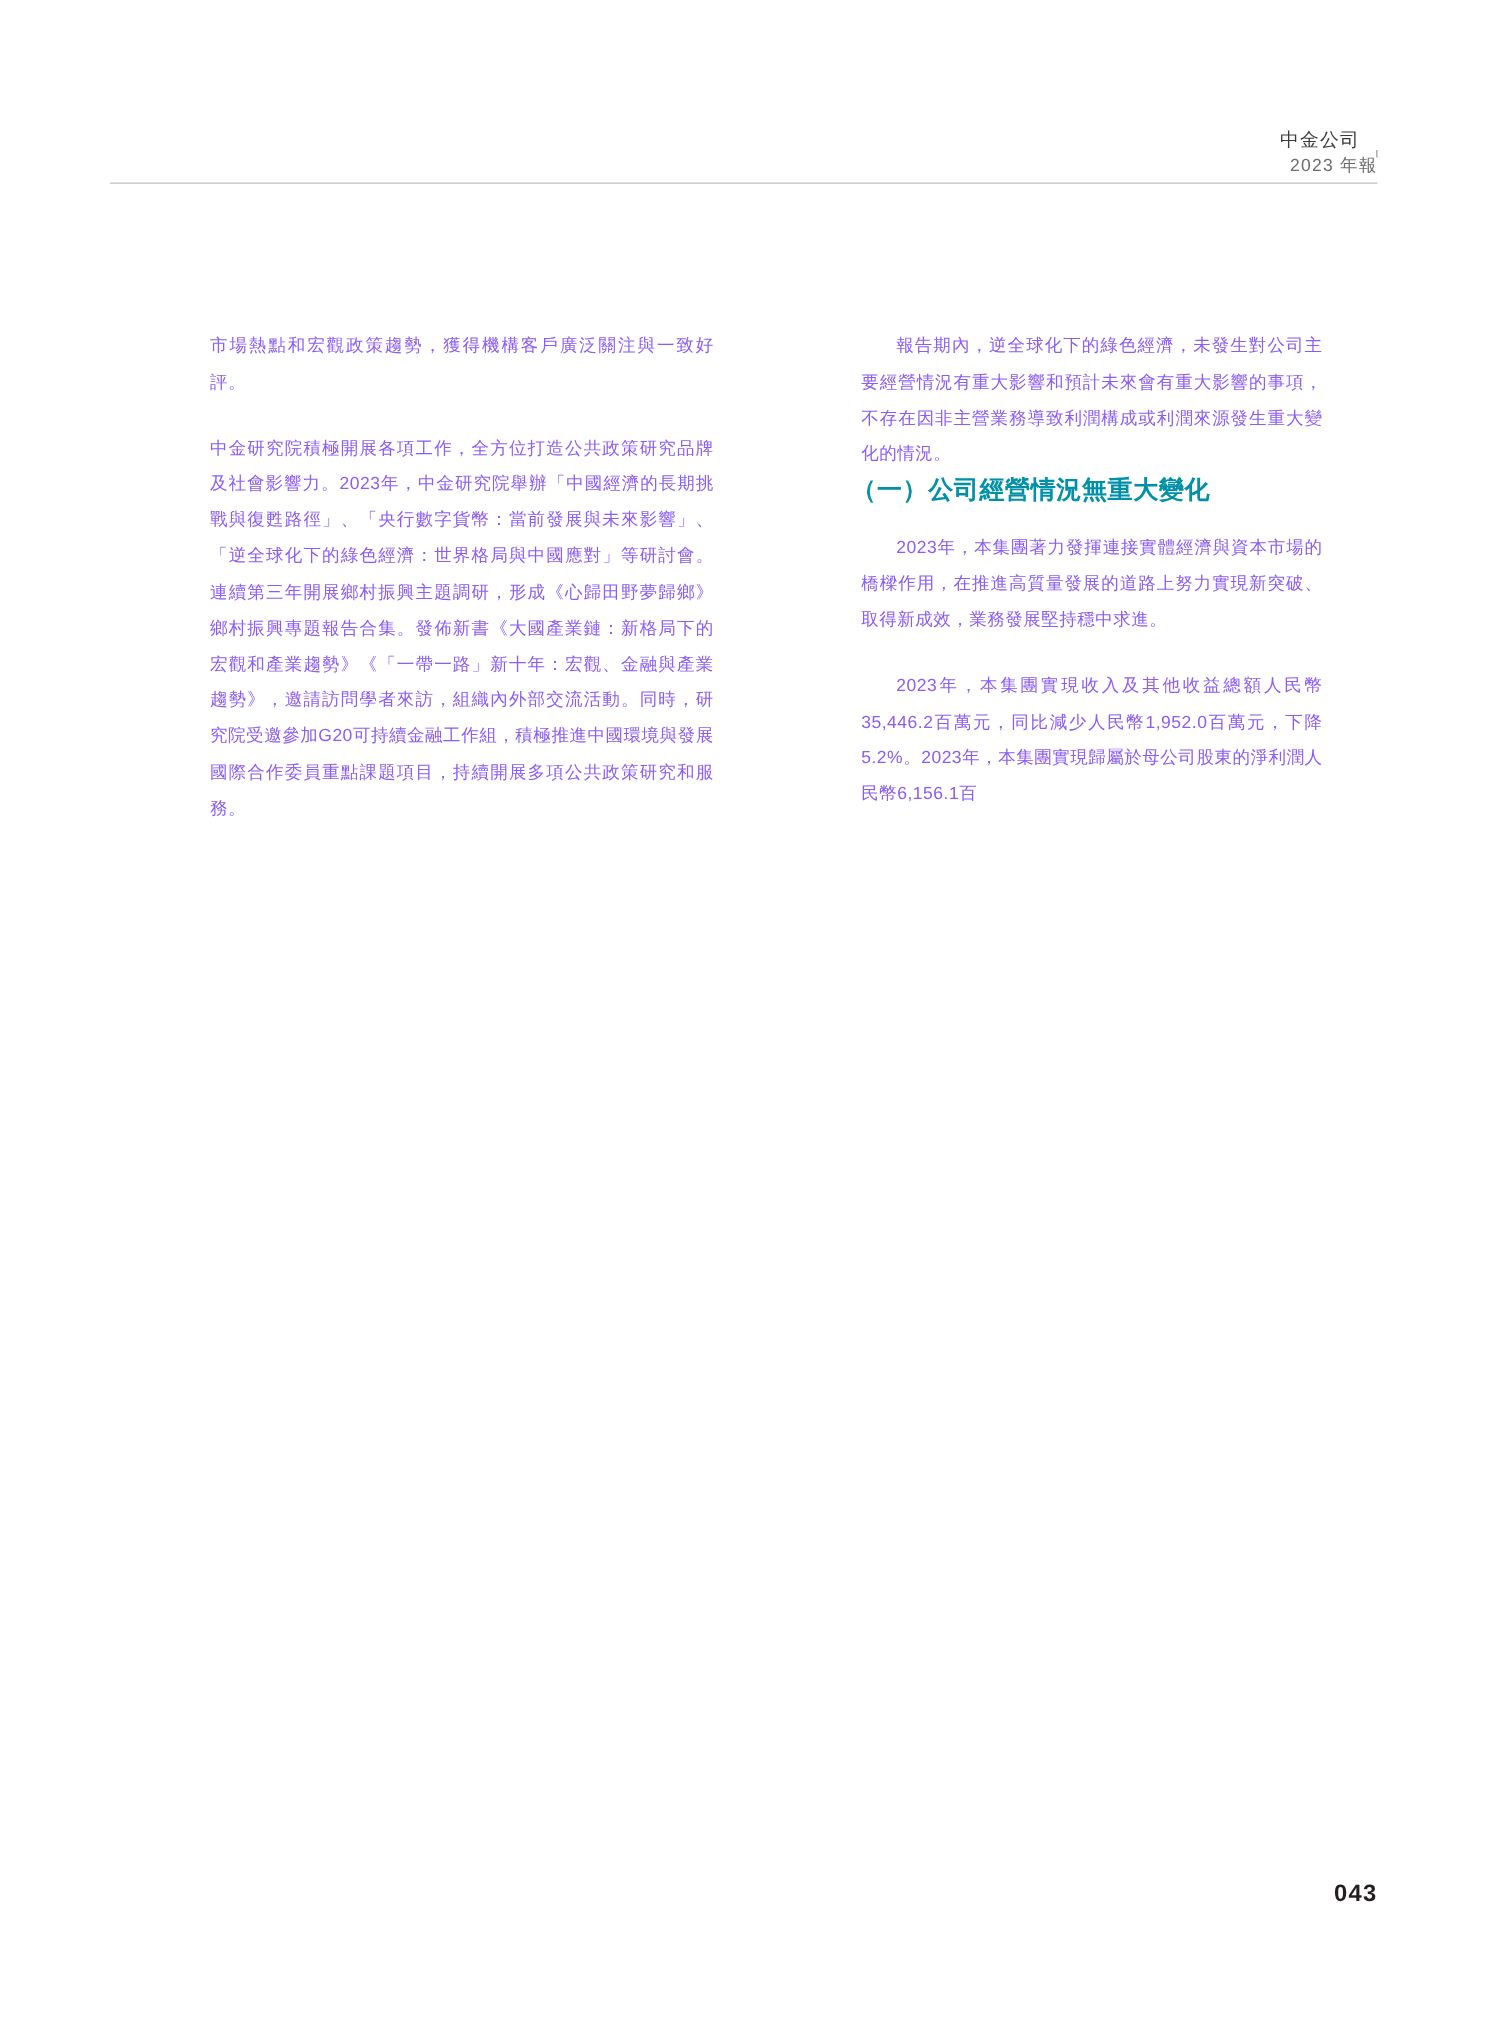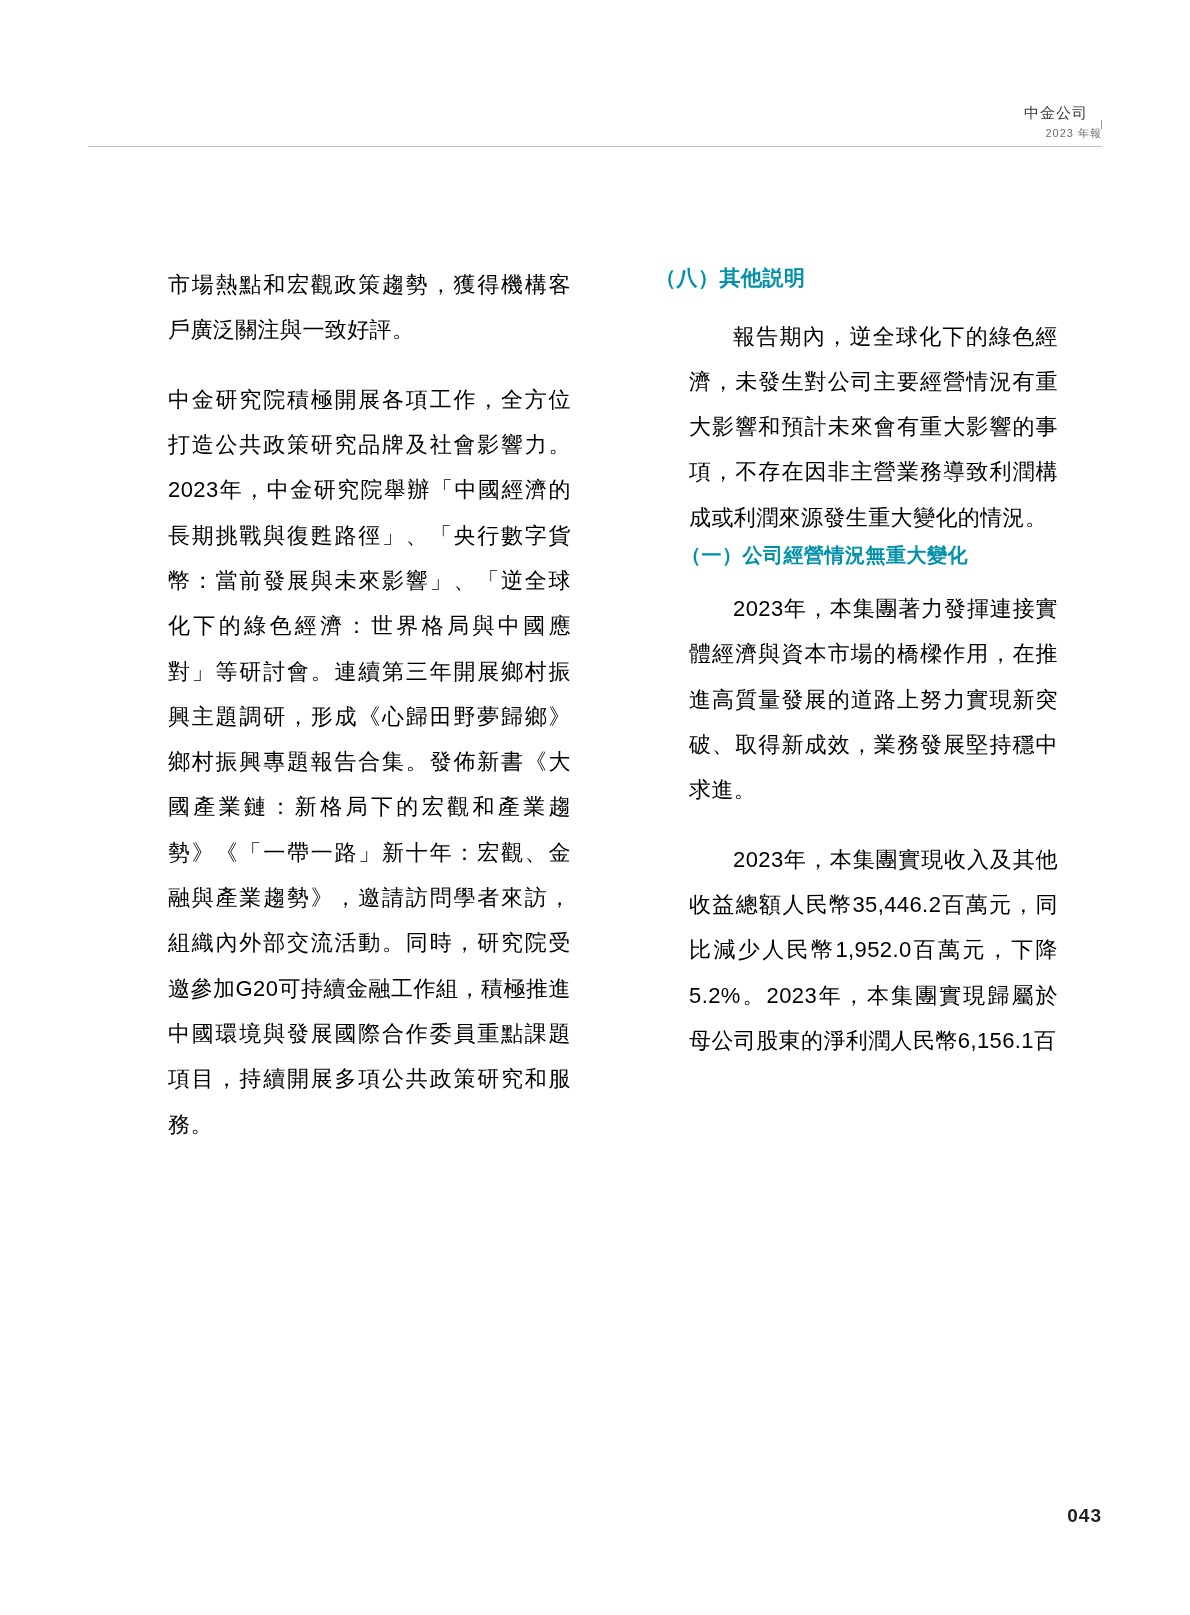--- a/index.html
+++ b/index.html
@@ -45,21 +45,21 @@
     line-height: 1;
   }
   .header-divider {
     width: 1px;
     background: #9a9a9a;
     height: 22px;
     align-self: flex-end;
     margin-bottom: -1px;
   }
   .header-year {
-    font-size: 11px;
+    font-size: 14px;
     color: #6c6c6c;
     letter-spacing: 1px;
     padding-left: 24px;
     line-height: 1;
   }
   .header-rule {
     position: absolute;
     left: 0;
     right: 0;
     top: 41px;
@@ -75,26 +75,26 @@
     width: 890px;
     display: flex;
     gap: 84px;
   }
   .col {
     width: 403px;
   }
 
   p {
     margin: 0 0 24px 0;
-    font-size: 22px;
+    font-size: 14px;
     line-height: 2.06;
     text-align: justify;
     text-justify: inter-ideograph;
     letter-spacing: 0.4px;
-    color: #000000;
+    color: #8b5cf6;
   }
   p.indent {
     text-indent: 2em;
   }
   p.last {
     margin-bottom: 0;
   }
 
   .h-teal {
     color: #0090a8;
@@ -148,21 +148,20 @@
   </div>
 
   <div class="columns">
 
     <div class="col">
       <p>市場熱點和宏觀政策趨勢，獲得機構客戶廣泛關注與一致好評。</p>
       <p class="last">中金研究院積極開展各項工作，全方位打造公共政策研究品牌及社會影響力。2023年，中金研究院舉辦「中國經濟的長期挑戰與復甦路徑」、「央行數字貨幣：當前發展與未來影響」、「逆全球化下的綠色經濟：世界格局與中國應對」等研討會。連續第三年開展鄉村振興主題調研，形成《心歸田野夢歸鄉》鄉村振興專題報告合集。發佈新書《大國產業鏈：新格局下的宏觀和產業趨勢》《「一帶一路」新十年：宏觀、金融與產業趨勢》，邀請訪問學者來訪，組織內外部交流活動。同時，研究院受邀參加G20可持續金融工作組，積極推進中國環境與發展國際合作委員重點課題項目，持續開展多項公共政策研究和服務。</p>
     </div>
 
     <div class="col">
-      <h2 class="h-teal h-section">（八）其他説明</h2>
       <div class="block-indent">
         <p class="indent last">報告期內，逆全球化下的綠色經濟，未發生對公司主要經營情況有重大影響和預計未來會有重大影響的事項，不存在因非主營業務導致利潤構成或利潤來源發生重大變化的情況。</p>
       </div>
 
       <h3 class="h-teal h-sub">（一）公司經營情況無重大變化</h3>
 
       <div class="block-indent">
         <p class="indent">2023年，本集團著力發揮連接實體經濟與資本市場的橋樑作用，在推進高質量發展的道路上努力實現新突破、取得新成效，業務發展堅持穩中求進。</p>
         <p class="indent last">2023年，本集團實現收入及其他收益總額人民幣35,446.2百萬元，同比減少人民幣1,952.0百萬元，下降5.2%。2023年，本集團實現歸屬於母公司股東的淨利潤人民幣6,156.1百</p>
       </div>

